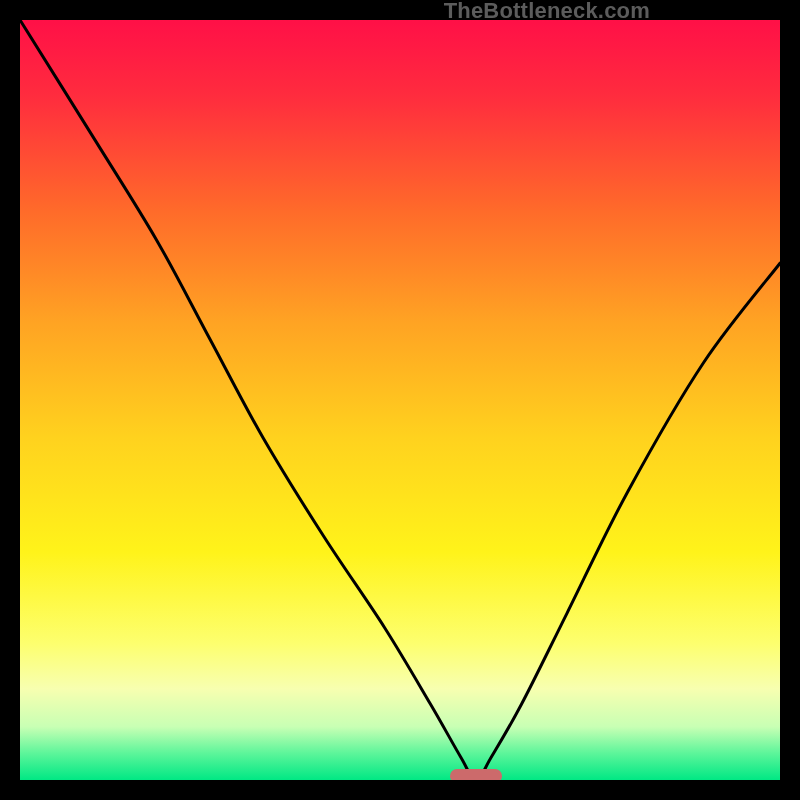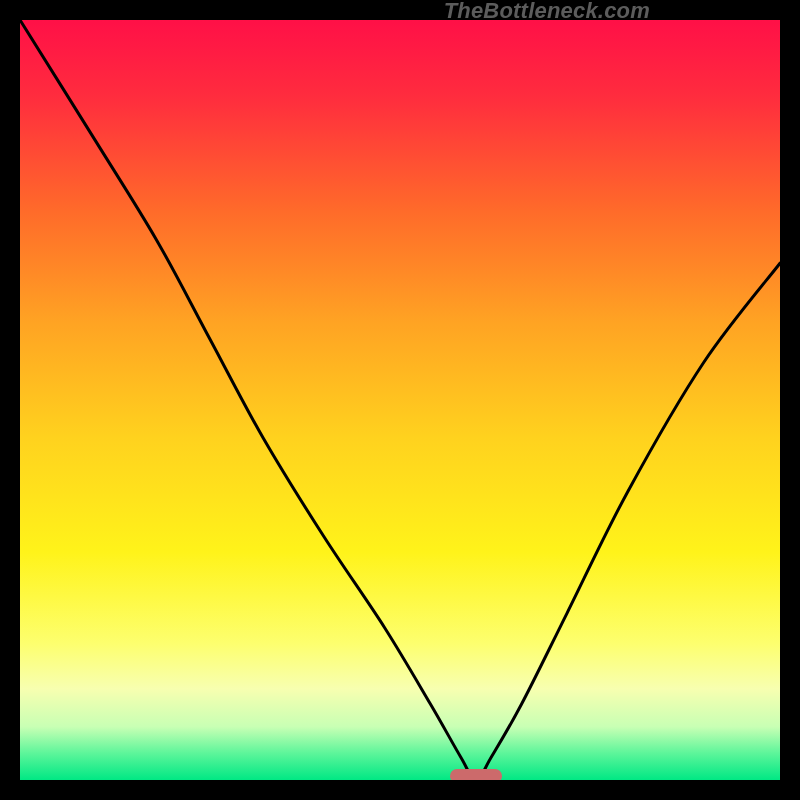--- a/index.html
+++ b/index.html
@@ -10,21 +10,20 @@
     background: #000;
     overflow: hidden;
   }
   .frame {
     position: absolute;
     left: 0;
     top: 0;
     width: 674px;
     height: 800px;
     background: #000;
-    font-style: italic;
   }
   .plot {
     position: absolute;
     left: 20px;
     top: 20px;
     width: 760px;
     height: 760px;
     overflow: hidden;
   }
   .gradient {

